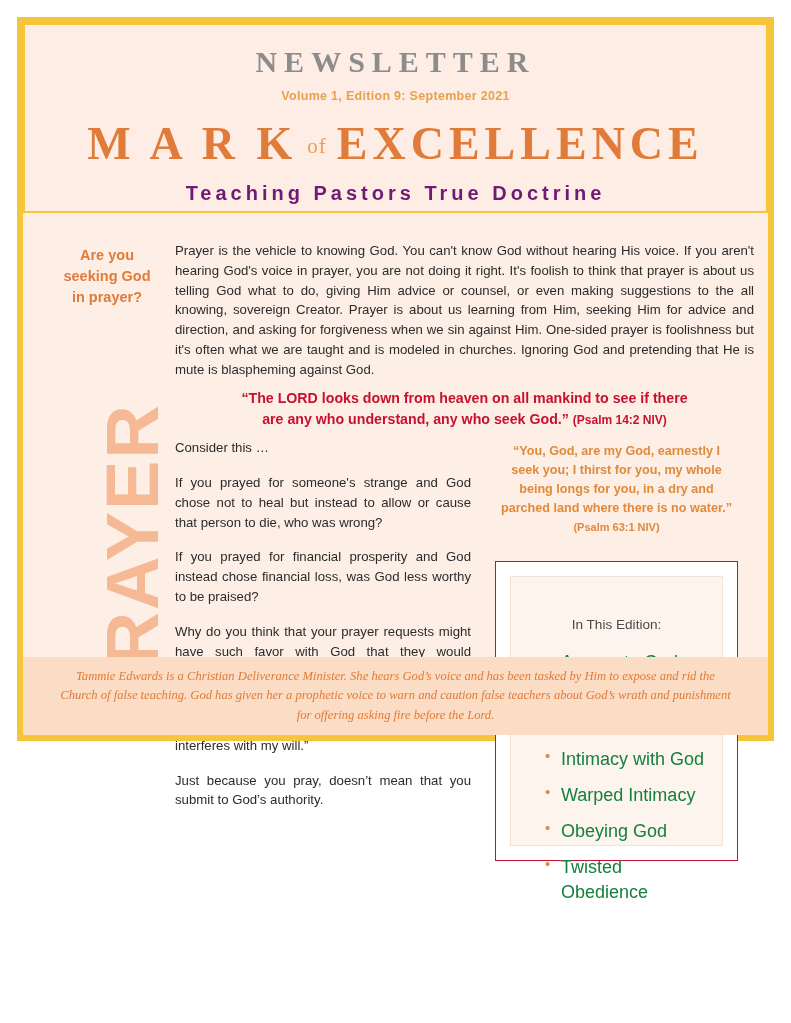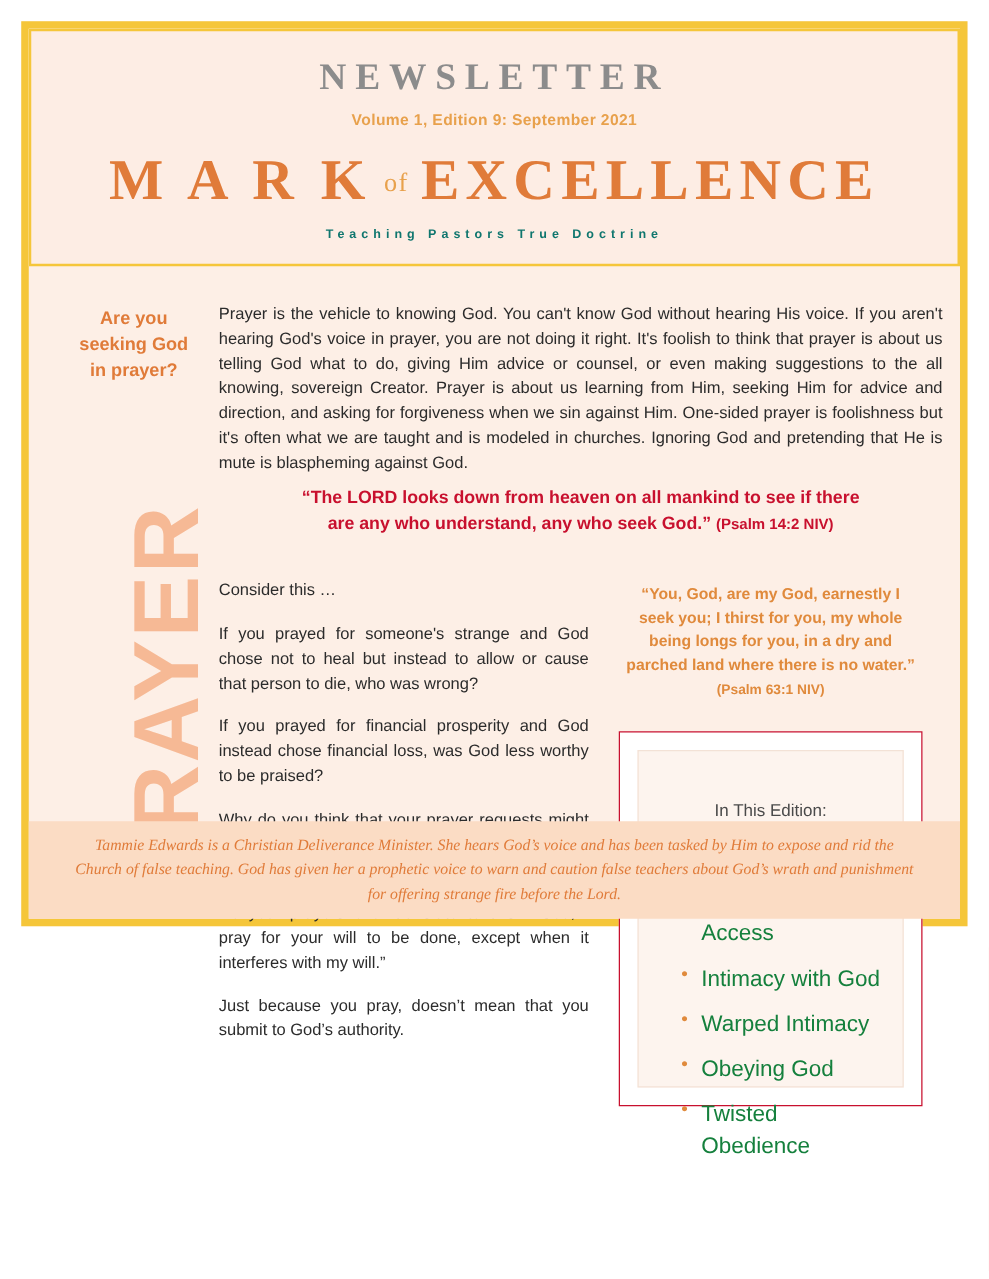--- a/index.html
+++ b/index.html
@@ -75,24 +75,24 @@
     font-family: "Liberation Serif", serif;
     font-size: 21px;
     color: #E8A14C;
     letter-spacing: 1px;
     position: relative;
     top: -6px;
   }
   .tagline {
     margin-top: 12px;
     font-family: "Liberation Sans", sans-serif;
-    font-size: 10px;
+    font-size: 20px;
     font-weight: bold;
     letter-spacing: 4px;
-    color: #0f766e;
+    color: #701a75;
   }
   
   .content {
     position: absolute;
     left: 23px;
     top: 223px;
     right: 23px;
     bottom: 105px;
   }
   .sidebar-heading {
@@ -142,21 +142,21 @@
     font-weight: bold;
     line-height: 1.5;
   }
   .scripture-block .ref {
     font-weight: bold;
     font-size: 12px;
     color: #C8102E;
   }
   .two-col {
     position: relative;
-    margin-top: 32px;
+    margin-top: 8px;
   }
   .left-col {
     width: 296px;
     font-size: 13.2px;
     line-height: 1.5;
     color: #2b2b2b;
     text-align: justify;
   }
   .left-col p {
     margin: 0 0 15px 0;
@@ -302,15 +302,15 @@
                 <li>Twisted Obedience</li>
               </ul>
             </div>
           </div>
         </div>
       </div>
     </div>
   </div>
 
   <div class="footer">
-    <div class="footer-text">Tammie Edwards is a Christian Deliverance Minister.  She hears God’s voice and has been tasked by Him to expose and rid the Church of false teaching.  God has given her a prophetic voice to warn and caution false teachers about God’s wrath and punishment for offering strange fire before the Lord.</div>
+    <div class="footer-text">Tammie Edwards is a Christian Deliverance Minister.  She hears God’s voice and has been tasked by Him to expose and rid the Church of false teaching.  God has given her a prophetic voice to warn and caution false teachers about God’s wrath and punishment for offering asking fire before the Lord.</div>
   </div>
 </div>
 
 </body></html>

